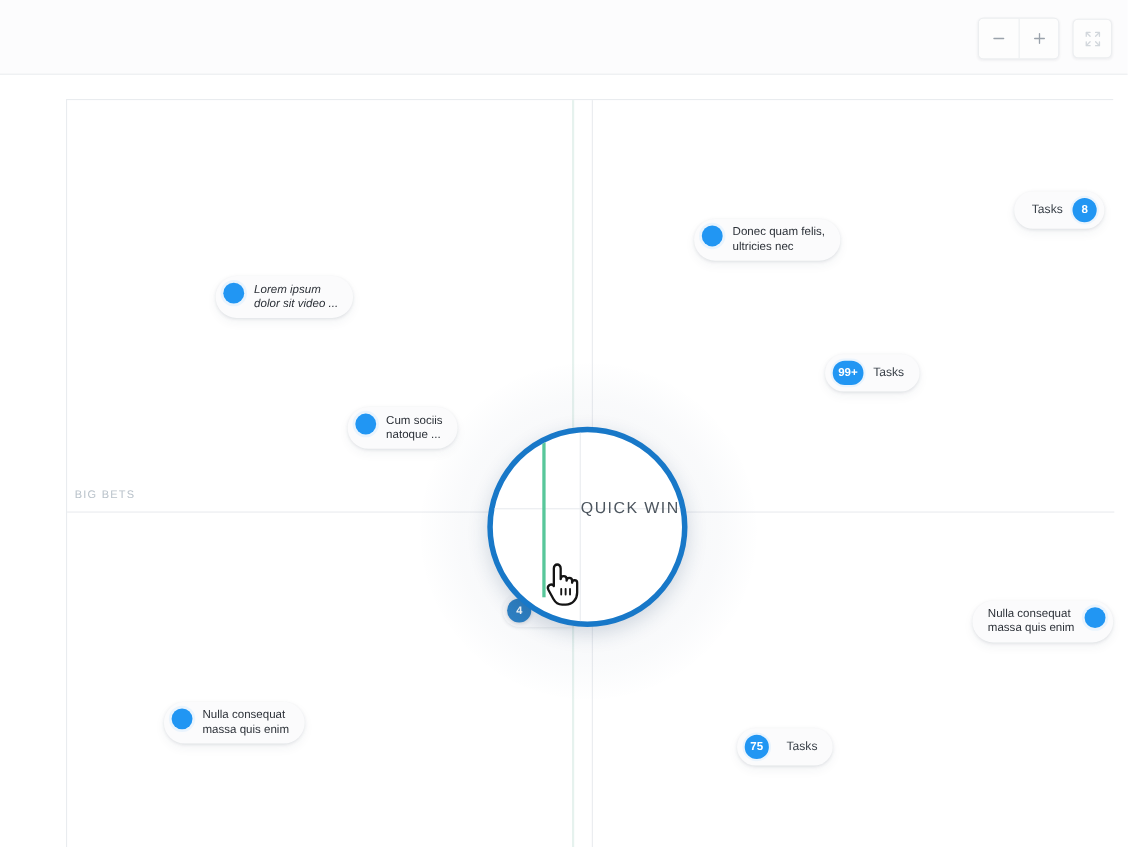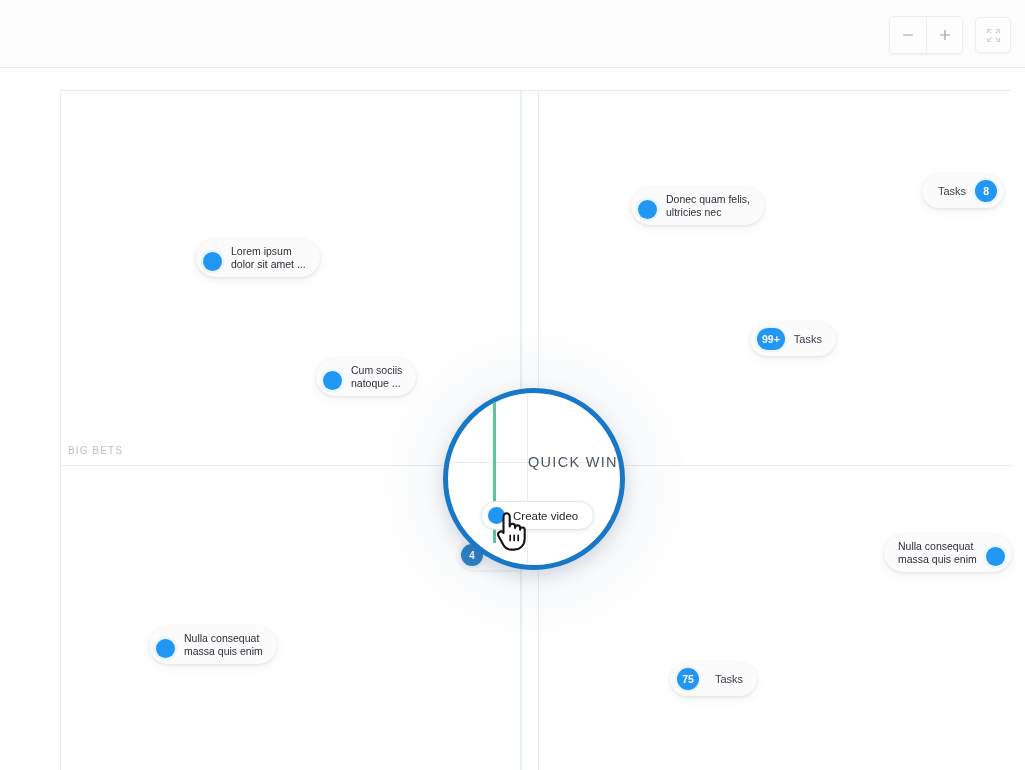--- a/index.html
+++ b/index.html
@@ -102,27 +102,28 @@
   }
   .quad-quickwin {
     position: absolute;
     font-size: 14px; letter-spacing: 1.2px;
     color: #5c6570; font-weight: 400;
   }
 
   
   .card {
     position: absolute;
-    display: flex; align-items: flex-end; gap: 9px;
+    display: flex; align-items: flex-start; gap: 9px;
     background: #fbfbfc;
     border-radius: 22px;
     padding: 6px 14px 6px 7px;
     box-shadow: 0 1px 3px rgba(40,55,80,.12), 0 4px 10px rgba(40,55,80,.05);
     cursor: pointer;
     white-space: nowrap;
+    margin-top: 12px;
   }
   .card.right { padding: 6px 7px 6px 14px; }
   .dot {
     flex: none;
     width: 19px; height: 19px; border-radius: 50%;
     background: #2196f3;
     box-shadow: 0 0 0 2.5px #eaf4fd;
   }
   .card-text {
     font-size: 10.5px; color: #2c3138; line-height: 13px;
@@ -266,25 +267,25 @@
 <div class="board">
   <div class="plot">
     <div class="guide-v"></div>
     <div class="div-v"></div>
     <div class="div-h"></div>
   </div>
 
   <div class="quad-label" style="left:68px; top:377px;">BIG BETS</div>
   <div class="quad-quickwin" style="left:530px; top:384px;">QUICK WIN</div>
 
-  <div class="card" style="left:196px; top:171px;">
+  <div class="card" style="left:196px; top:171px;font-style:italic;">
     <span class="dot"></span>
     <span class="card-text">
       <span>Lorem ipsum</span>
-      <span class="l2">dolor sit amet ...</span>
+      <span class="l2">dolor sit video ...</span>
     </span>
   </div>
 
   <div class="card" style="left:316px; top:290px;">
     <span class="dot"></span>
     <span class="card-text">
       <span>Cum sociis</span>
       <span class="l2">natoque ...</span>
     </span>
   </div>
@@ -332,24 +333,20 @@
   <div class="badge-hidden" style="left:461px; top:476px;">4</div>
 
   <div class="lens-glow" style="left:382px; top:262px; width:306px; height:306px;"></div>
 
   <div class="lens" style="left:443px; top:320px; width:182px; height:182px;">
     <div class="lens-inner">
       <div class="lens-vline" style="left:79px; top:0; height:182px;"></div>
       <div class="lens-hline" style="left:0; top:69px; width:182px;"></div>
       <div class="lens-green" style="left:45px; top:9px; height:141px;"></div>
       <div class="lens-quick" style="left:80px; top:61px;">QUICK WIN</div>
-      <div class="lens-pill" style="left:33px; top:108px;">
-        <span class="lens-dot"></span>
-        <span class="lens-pill-label">Create video</span>
-      </div>
     </div>
   </div>
 
   <div class="cursor" style="left:494px; top:441px;">
     <svg width="34" height="44" viewBox="0 0 34 44">
       <path d="M9.5 21.5V7.6c0-1.9 1.4-3.4 3.1-3.4s3.1 1.5 3.1 3.4v9.9
                c0-1.5 1.2-2.7 2.7-2.7s2.7 1.2 2.7 2.7v1.4
                c0-1.4 1.1-2.5 2.5-2.5s2.5 1.1 2.5 2.5v1.9
                c0-1.3 1-2.3 2.3-2.3s2.3 1 2.3 2.3v8.9
                c0 6-4.1 10.9-10.4 10.9h-3.2c-4 0-6.3-2-8-5.1l-4.6-8.4

